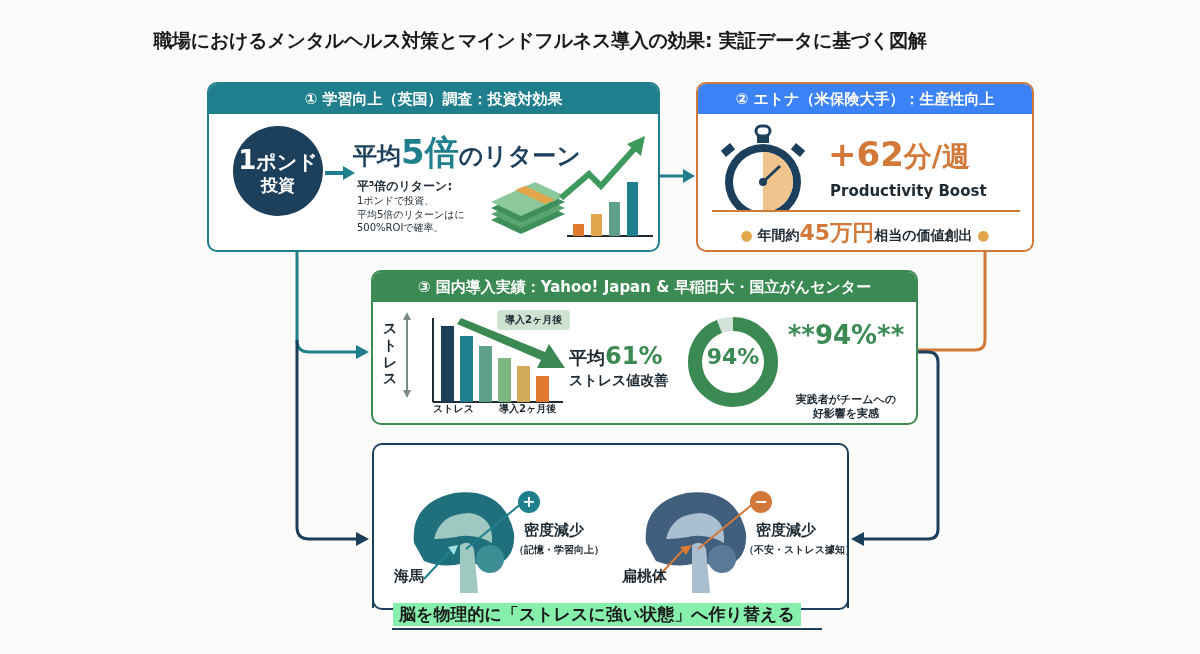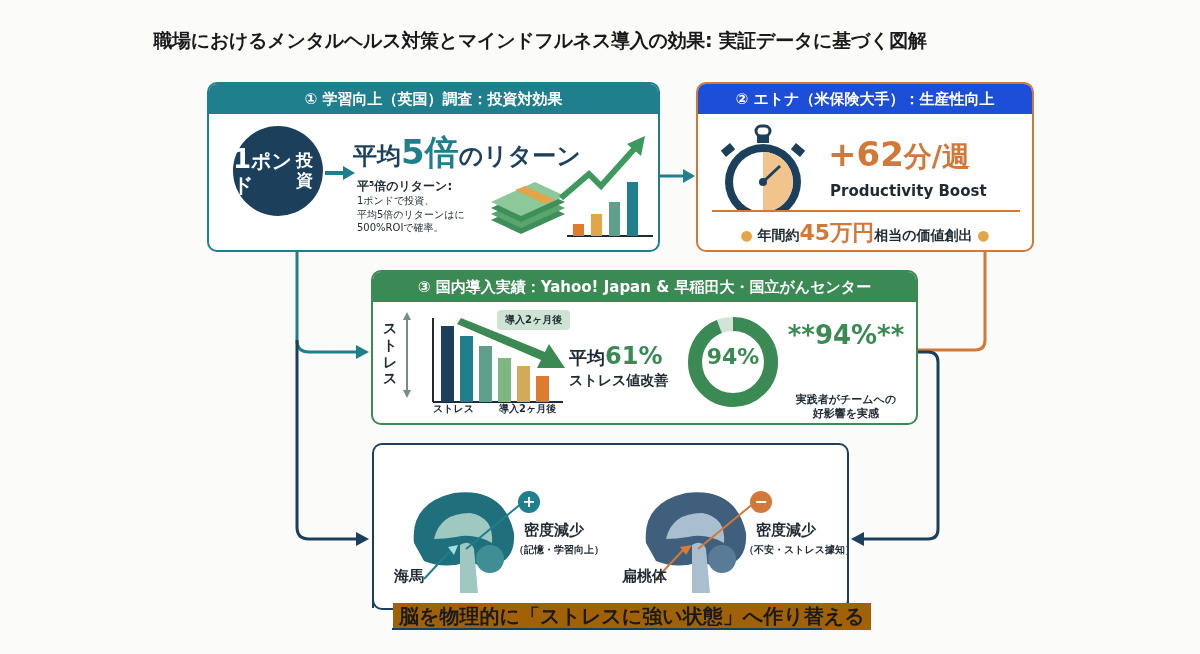--- a/index.html
+++ b/index.html
@@ -3,27 +3,27 @@
 <meta charset="utf-8">
 <style>
   * { box-sizing: border-box; margin: 0; padding: 0; }
   body { width: 1200px; height: 654px; background: #fbfbf9; font-family: "DejaVu Sans", sans-serif; position: relative; overflow: hidden; color: #1f2a33; }
   .title { position: absolute; left: 0; top: 28px; width: 1080px; text-align: center; font-weight: bold; font-size: 19px; letter-spacing: -0.3px; color: #1a1a1a; }
   .panel { position: absolute; border: 2px solid; border-radius: 10px; background: #fff; overflow: hidden; }
   .panel .hdr { height: 30px; color: #fff; font-weight: bold; font-size: 15px; display: flex; align-items: center; justify-content: center; }
   .p1 { left: 207px; top: 82px; width: 453px; height: 170px; border-color: #1f7f8c; }
   .p1 .hdr { background: #1f7f8c; }
   .p2 { left: 696px; top: 82px; width: 338px; height: 170px; border-color: #d2793a; }
-  .p2 .hdr { background: #1d4ed8; }
+  .p2 .hdr { background: #3b82f6; }
   .p3 { left: 371px; top: 270px; width: 547px; height: 155px; border-color: #3d8a55; }
   .p3 .hdr { background: #3b8a54; }
   .p4 { left: 372px; top: 443px; width: 477px; height: 165px; border-color: #1c3f5c; border-bottom: none; border-radius: 10px 10px 0 0; }
   .p4 .hdr { background: #1c3f5c; }
   .abs { position: absolute; }
-  .circle1 { left: 24px; top: 42px; width: 90px; height: 90px; border-radius: 50%; background: #1c3f5c; color: #fff; display: flex; flex-direction: row; align-items: center; justify-content: center; font-weight: bold; line-height: 1.15; }
+  .circle1 { left: 24px; top: 42px; width: 90px; height: 90px; border-radius: 50%; background: #1c3f5c; color: #fff; display: flex; flex-direction: column; align-items: center; justify-content: center; font-weight: bold; line-height: 1.15; }
   .circle1 .big { font-size: 20px; }
   .circle1 .big b { font-size: 26px; }
   .circle1 .sm { font-size: 17px; }
   .ret-title { left: 144px; top: 46px; font-size: 24px; font-weight: bold; color: #1c3f5c; white-space: nowrap; }
   .ret-title .five { font-size: 34px; color: #1f7f8c; }
   .ret-desc { left: 148px; top: 94px; font-size: 10px; line-height: 1.35; color: #1f2a33; }
   .ret-desc .h { font-size: 12px; font-weight: bold; }
   .stat62 { left: 130px; top: 50px; font-size: 34px; font-weight: bold; color: #d2793a; white-space: nowrap; }
   .stat62 .u { font-size: 28px; }
   .boost { left: 132px; top: 98px; font-size: 15px; font-weight: bold; color: #1f2a33; }
@@ -34,21 +34,21 @@
   .avg19 { left: 196px; top: 70px; font-size: 18px; font-weight: bold; color: #1f2a33; white-space: nowrap; }
   .avg19 .p { font-size: 24px; color: #3b8a54; }
   .avg19-sub { left: 196px; top: 100px; font-size: 14px; font-weight: bold; }
   .bubble { left: 124px; top: 38px; background: #cfe3d2; color: #1f2a33; font-size: 10px; font-weight: bold; padding: 3px 8px; border-radius: 4px; }
   .xlab { top: 130px; font-size: 10px; font-weight: bold; }
   .donut-txt { left: 322px; top: 72px; width: 76px; text-align: center; font-size: 22px; font-weight: bold; color: #3b8a54; }
   .pct94 { left: 406px; top: 48px; width: 134px; text-align: center; font-size: 26px; font-weight: bold; color: #3b8a54; white-space: nowrap; }
   .pct94-sub { left: 404px; top: 86px; width: 138px; text-align: center; font-size: 11px; font-weight: bold; line-height: 1.3; margin-top: 35px; }
   .brain-lbl { font-size: 15px; font-weight: bold; color: #1f2a33; }
   .brain-sub { font-size: 10px; font-weight: bold; color: #1f2a33; white-space: nowrap; }
-  .caption { position: absolute; left: 393px; top: 603px; font-size: 20px; font-weight: bold; color: #1a1a1a; white-space: nowrap; background: #a16207; padding: 0 6px; }
+  .caption { position: absolute; left: 393px; top: 603px; font-size: 17px; font-weight: bold; color: #1a1a1a; white-space: nowrap; background: #86efac; padding: 0 6px; }
   .caption-ul { position: absolute; left: 392px; top: 628px; width: 430px; height: 2px; background: #1c3f5c; }
   .p4-bottom { position: absolute; left: 372px; top: 598px; width: 477px; height: 12px; border: 2px solid #1c3f5c; border-top: none; border-radius: 0 0 10px 10px; }
   svg.conn { position: absolute; left: 0; top: 0; }
 </style>
 </head>
 <body>
 
 <div class="title">職場におけるメンタルヘルス対策とマインドフルネス導入の効果: 実証データに基づく図解</div>
 
 <svg class="conn" width="1200" height="654">

